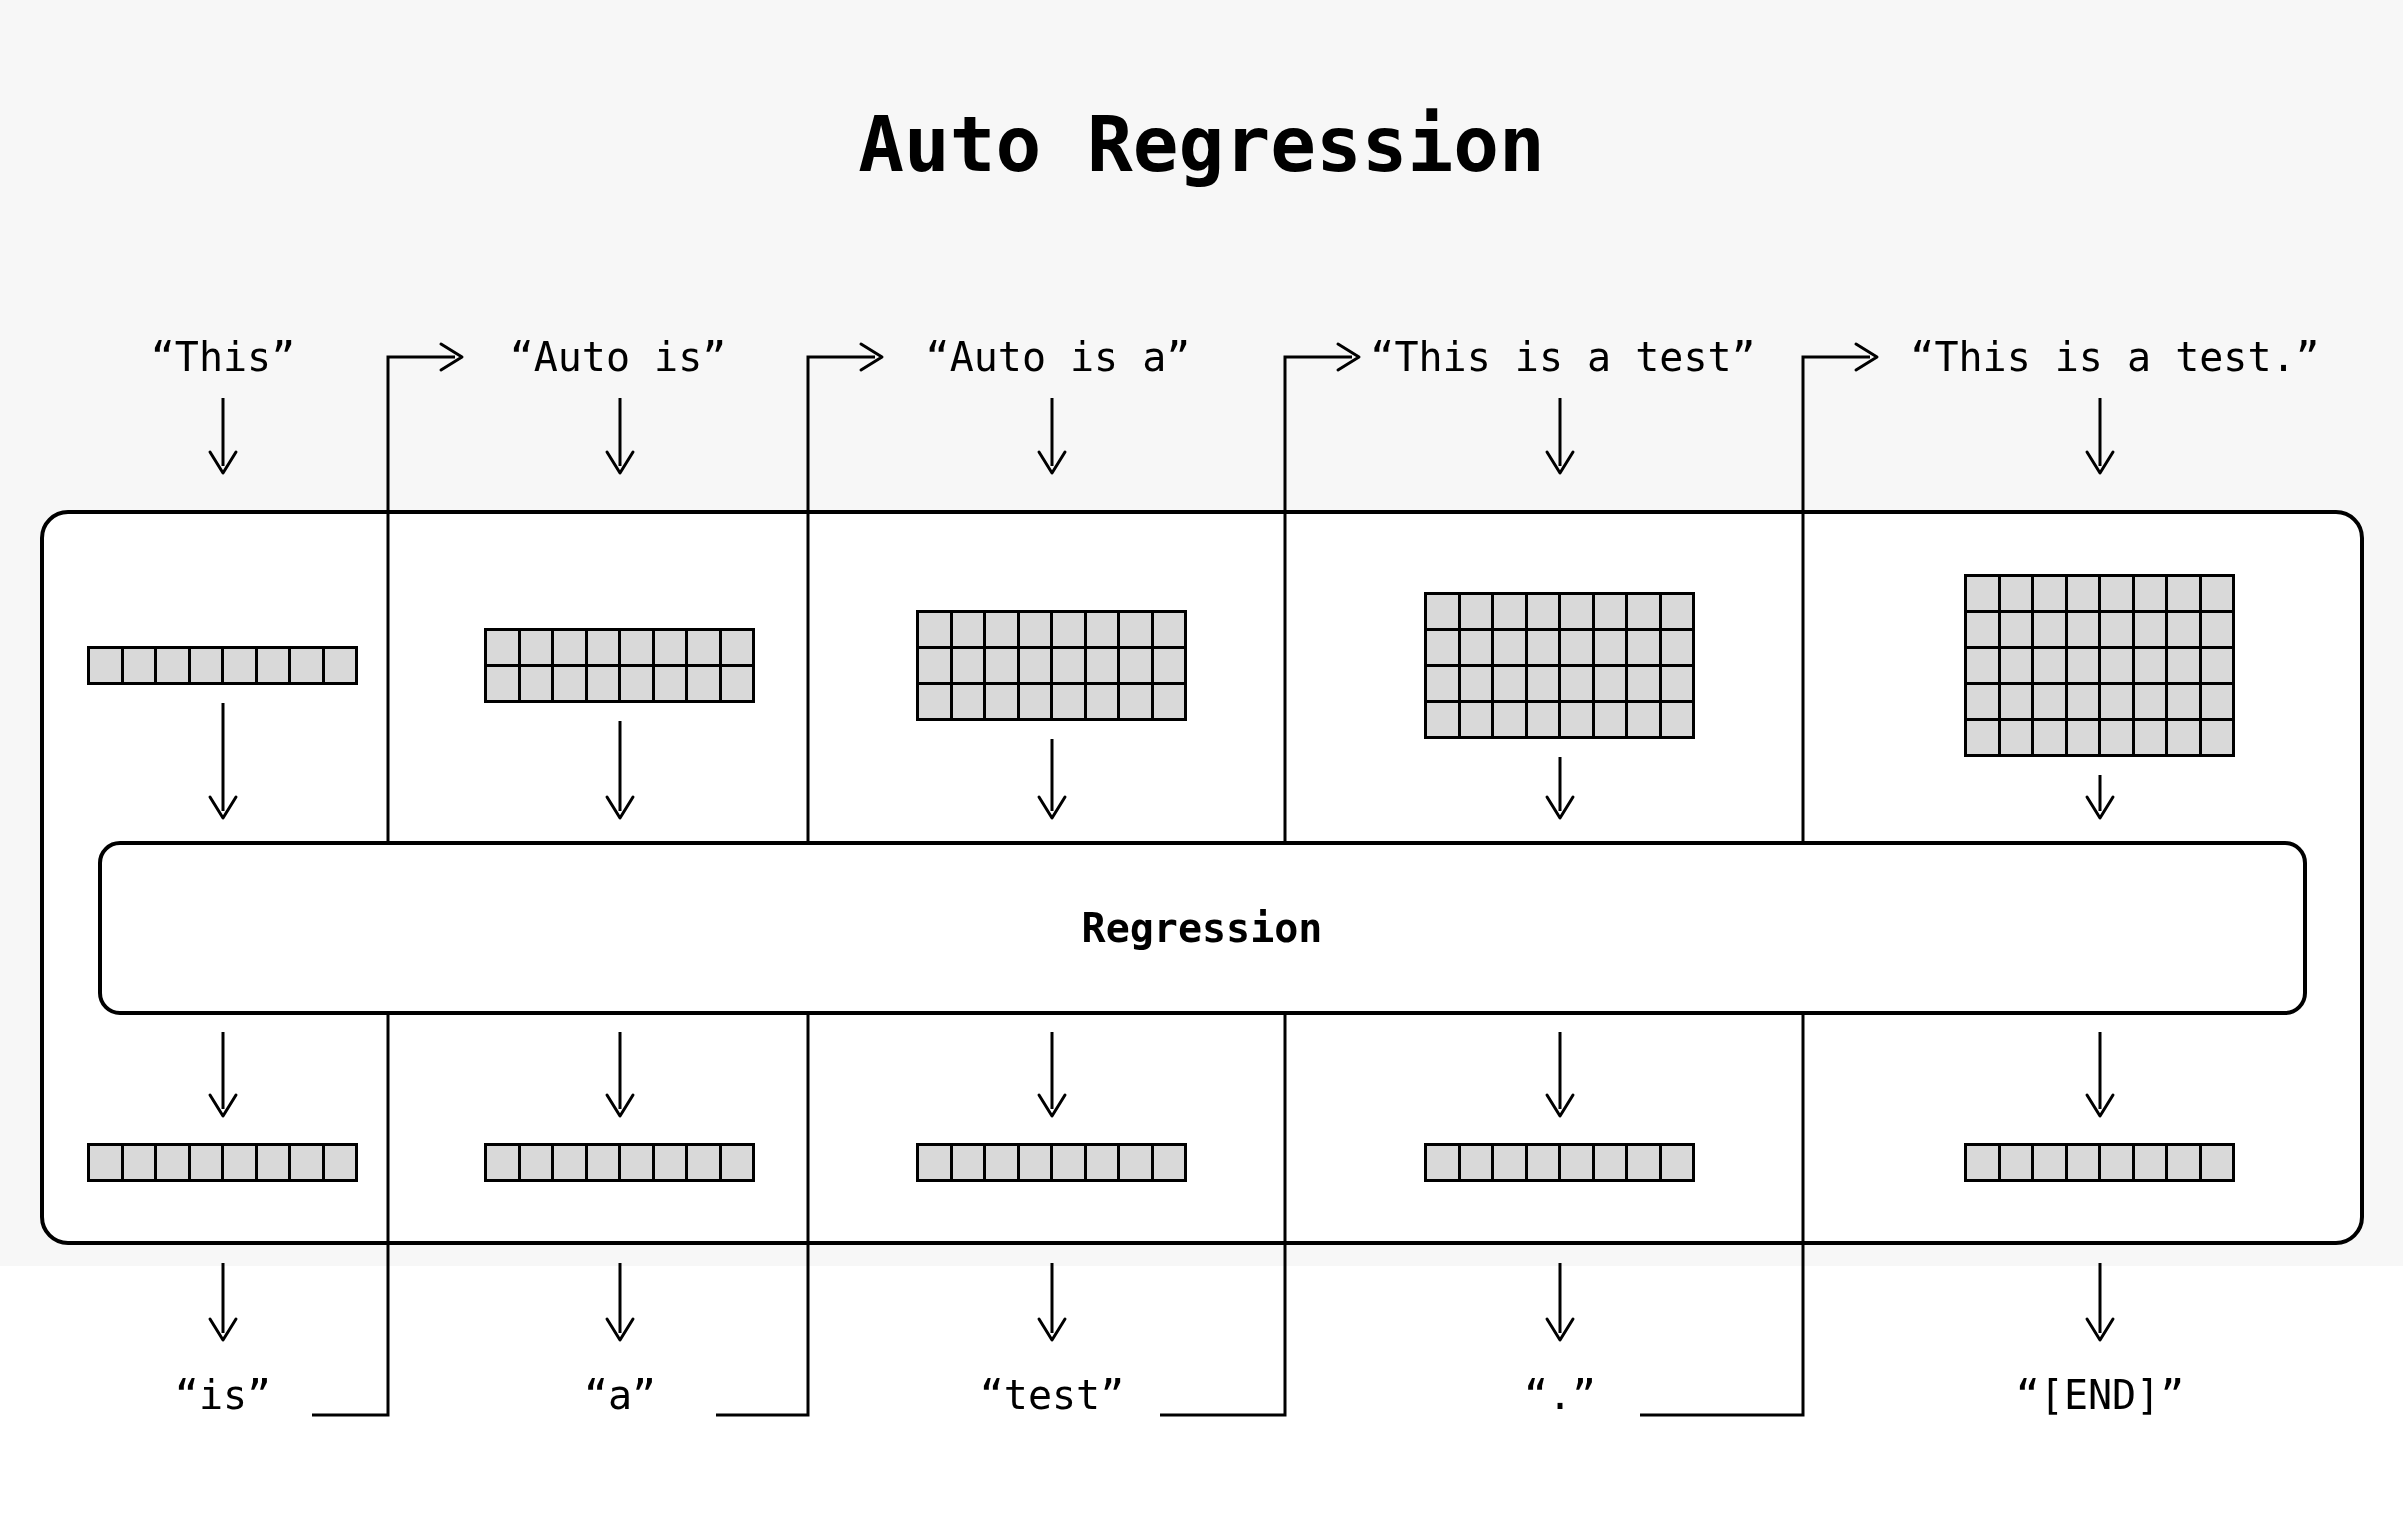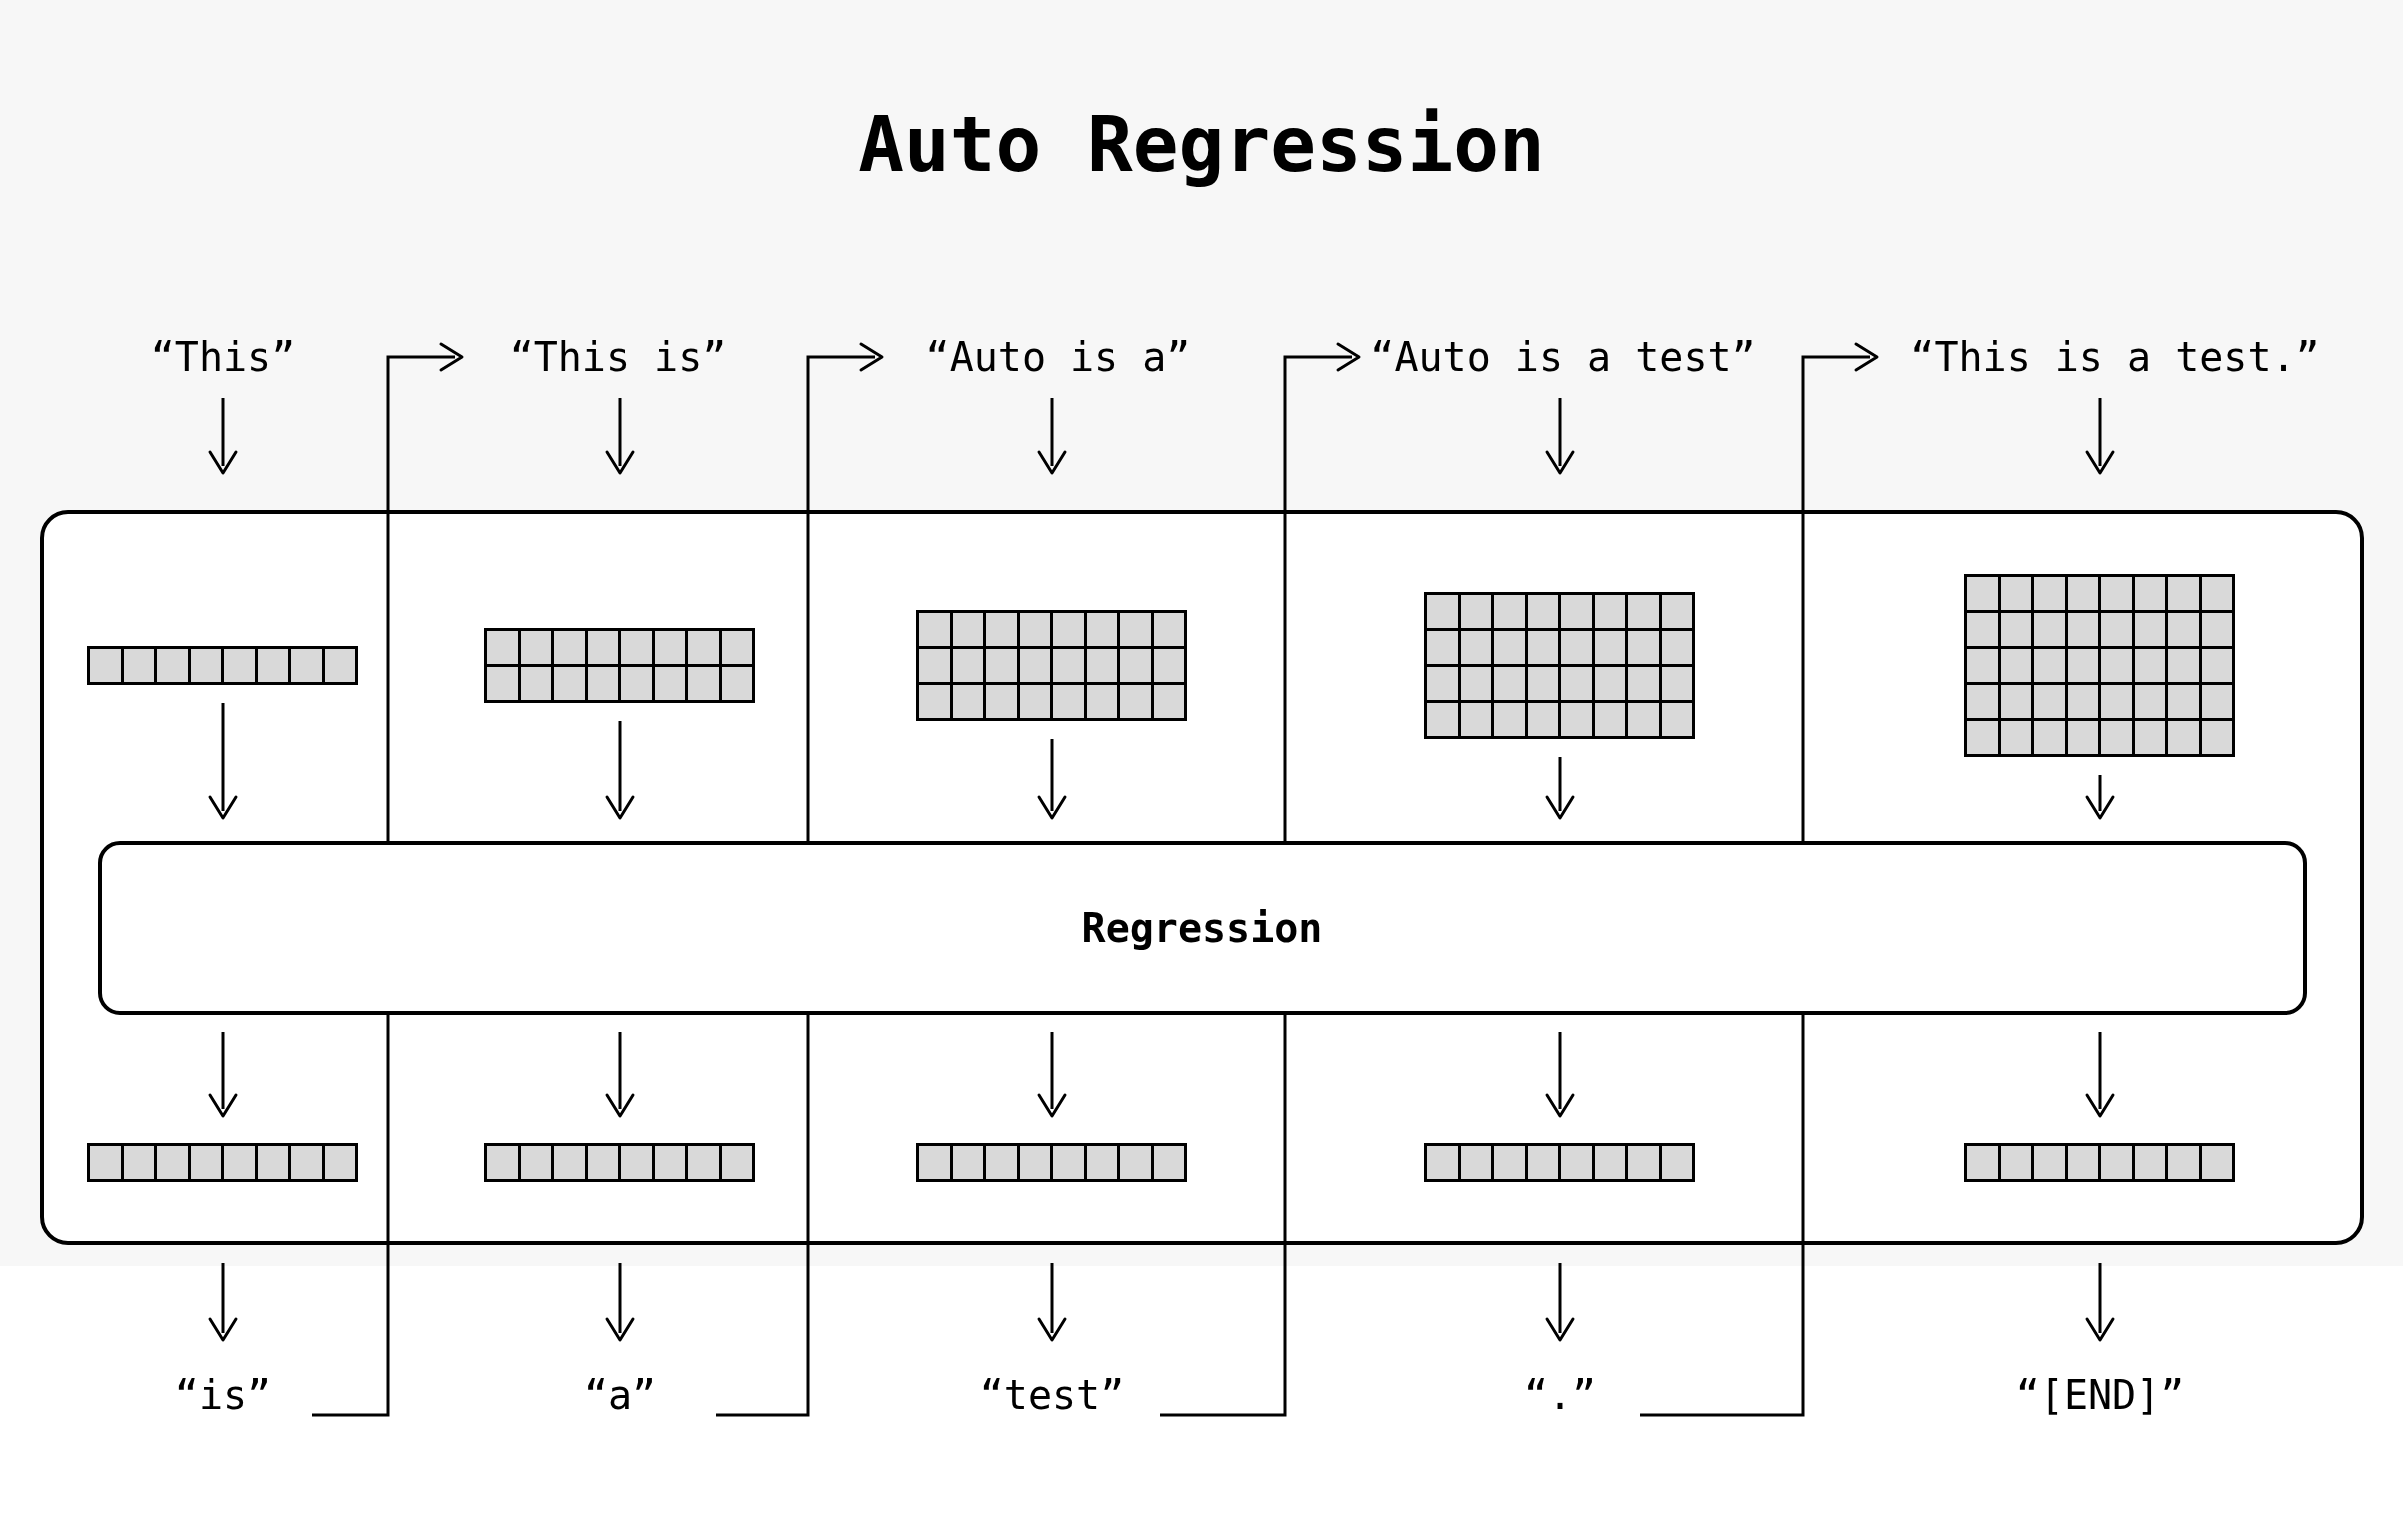--- a/index.html
+++ b/index.html
@@ -183,21 +183,21 @@
         <div class="token-cell" style="background:#d9d9d9"></div>
         <div class="token-cell" style="background:#d9d9d9"></div>
         <div class="token-cell" style="background:#d9d9d9"></div>
         <div class="token-cell" style="background:#d9d9d9"></div>
         <div class="token-cell" style="background:#d9d9d9"></div>
         <div class="token-cell" style="background:#d9d9d9"></div>
         <div class="token-cell" style="background:#d9d9d9"></div>
         <div class="token-cell" style="background:#d9d9d9"></div>
       </div>
       <div class="bottom-label" style="left:223px; top:1395px;">“is”</div>
-      <div class="top-label" style="left:618px; top:357px;">“This is”</div>
+      <div class="top-label" style="left:618px; top:357px;">“Auto is”</div>
       <div class="token-grid" style="left:484px; top:628px; grid-template-columns:repeat(8,30.5px);">
         <div class="token-cell" style="background:#d9d9d9"></div>
         <div class="token-cell" style="background:#d9d9d9"></div>
         <div class="token-cell" style="background:#d9d9d9"></div>
         <div class="token-cell" style="background:#d9d9d9"></div>
         <div class="token-cell" style="background:#d9d9d9"></div>
         <div class="token-cell" style="background:#d9d9d9"></div>
         <div class="token-cell" style="background:#d9d9d9"></div>
         <div class="token-cell" style="background:#d9d9d9"></div>
         <div class="token-cell" style="background:#d9d9d9"></div>
@@ -251,21 +251,21 @@
         <div class="token-cell" style="background:#d9d9d9"></div>
         <div class="token-cell" style="background:#d9d9d9"></div>
         <div class="token-cell" style="background:#d9d9d9"></div>
         <div class="token-cell" style="background:#d9d9d9"></div>
         <div class="token-cell" style="background:#d9d9d9"></div>
         <div class="token-cell" style="background:#d9d9d9"></div>
         <div class="token-cell" style="background:#d9d9d9"></div>
         <div class="token-cell" style="background:#d9d9d9"></div>
       </div>
       <div class="bottom-label" style="left:1052px; top:1395px;">“test”</div>
-      <div class="top-label" style="left:1563px; top:357px;">“Auto is a test”</div>
+      <div class="top-label" style="left:1563px; top:357px;">“This is a test”</div>
       <div class="token-grid" style="left:1424px; top:592px; grid-template-columns:repeat(8,30.5px);">
         <div class="token-cell" style="background:#d9d9d9"></div>
         <div class="token-cell" style="background:#d9d9d9"></div>
         <div class="token-cell" style="background:#d9d9d9"></div>
         <div class="token-cell" style="background:#d9d9d9"></div>
         <div class="token-cell" style="background:#d9d9d9"></div>
         <div class="token-cell" style="background:#d9d9d9"></div>
         <div class="token-cell" style="background:#d9d9d9"></div>
         <div class="token-cell" style="background:#d9d9d9"></div>
         <div class="token-cell" style="background:#d9d9d9"></div>

